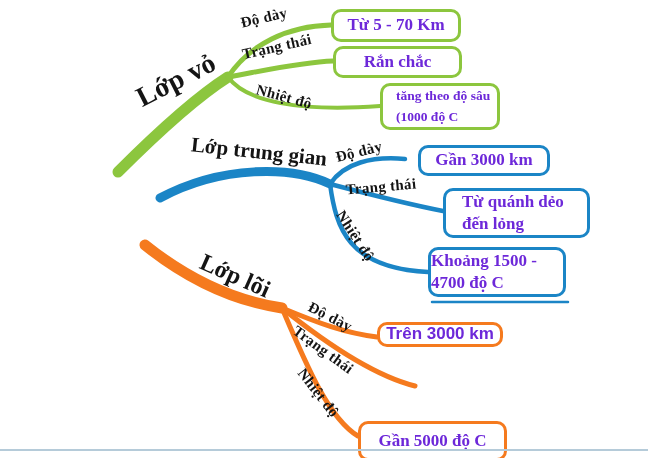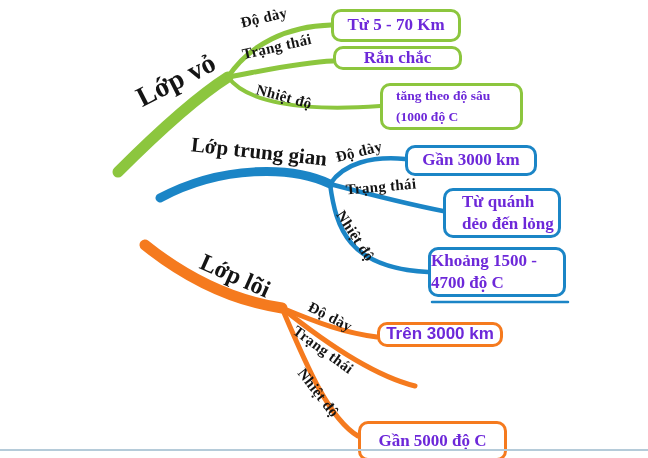--- a/index.html
+++ b/index.html
@@ -50,24 +50,24 @@
   .node{
     position:absolute;background:#fff;border-radius:10px;color:#6d28d9;
     font-weight:bold;font-size:17px;display:flex;align-items:center;justify-content:center;
     box-sizing:border-box;line-height:1.3;
   }
   .bd-g{border:3px solid #8cc63e;}
   .bd-b{border:3px solid #1b85c6;}
   .bd-o{border:3px solid #f57a1e;}
   .left{justify-content:flex-start;text-align:left;}
   .b1{left:331px;top:9px;  width:130px;height:33px;}
-  .b2{left:333px;top:46px; width:129px;height:24px;}
-  .b3{left:380px;top:83px; width:143px;height:47px;font-size:13.5px;padding-left:13px;line-height:1.5;}
-  .b4{left:405px;top:145px;width:132px;height:31px;}
-  .b5{left:443px;top:188px;width:118px;height:50px;padding-left:16px;}
+  .b2{left:333px;top:46px; width:129px;height:32px;}
+  .b3{left:380px;top:83px; width:120px;height:47px;font-size:13.5px;padding-left:13px;line-height:1.5;}
+  .b4{left:418px;top:145px;width:132px;height:31px;}
+  .b5{left:443px;top:188px;width:147px;height:50px;padding-left:16px;}
   .b6{left:428px;top:247px;width:138px;height:50px;padding-left:0;}
   .b7{left:377px;top:322px;width:126px;height:25px;font-family:"Liberation Sans",sans-serif;}
   .b8{left:415px;top:360px;width:155px;height:53px;padding-left:18px;}
   .b9{left:358px;top:421px;width:149px;height:40px;}
   .wrapbox{white-space:normal;}
 
   .page-line{position:absolute;left:0;top:449px;width:648px;height:2px;background:#b5cbd9;}
 </style>
 </head>
 <body>

